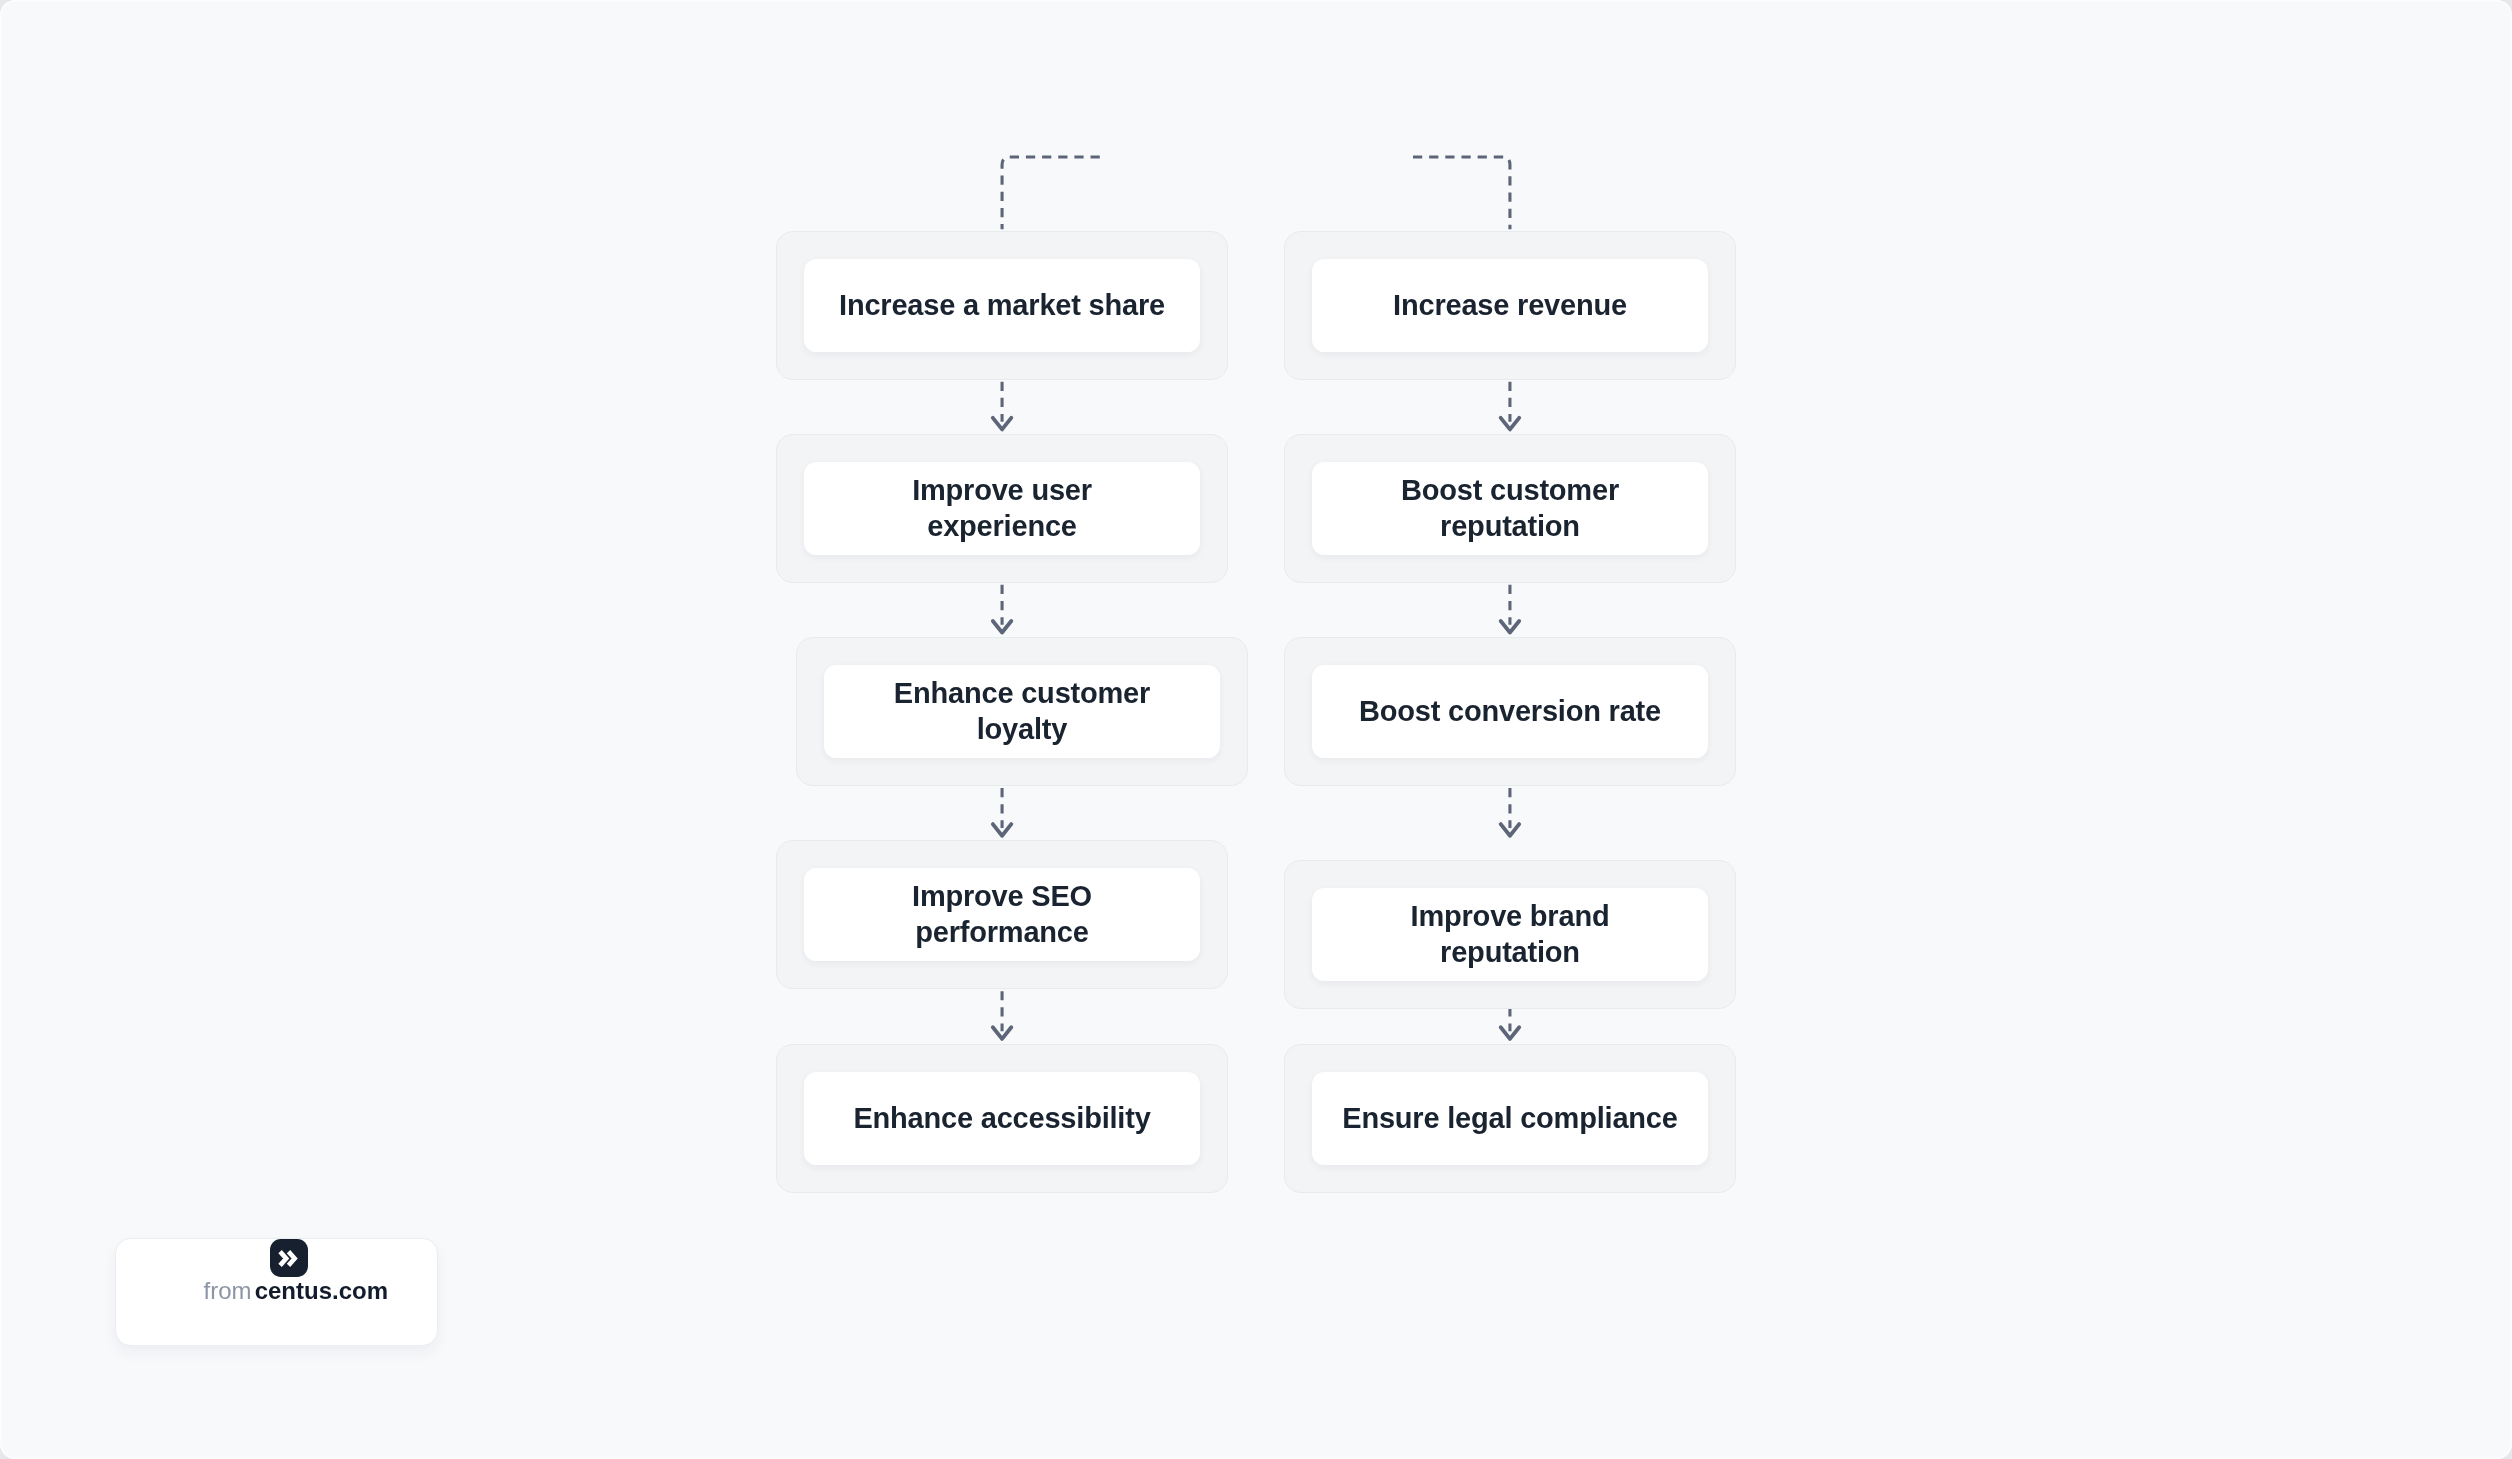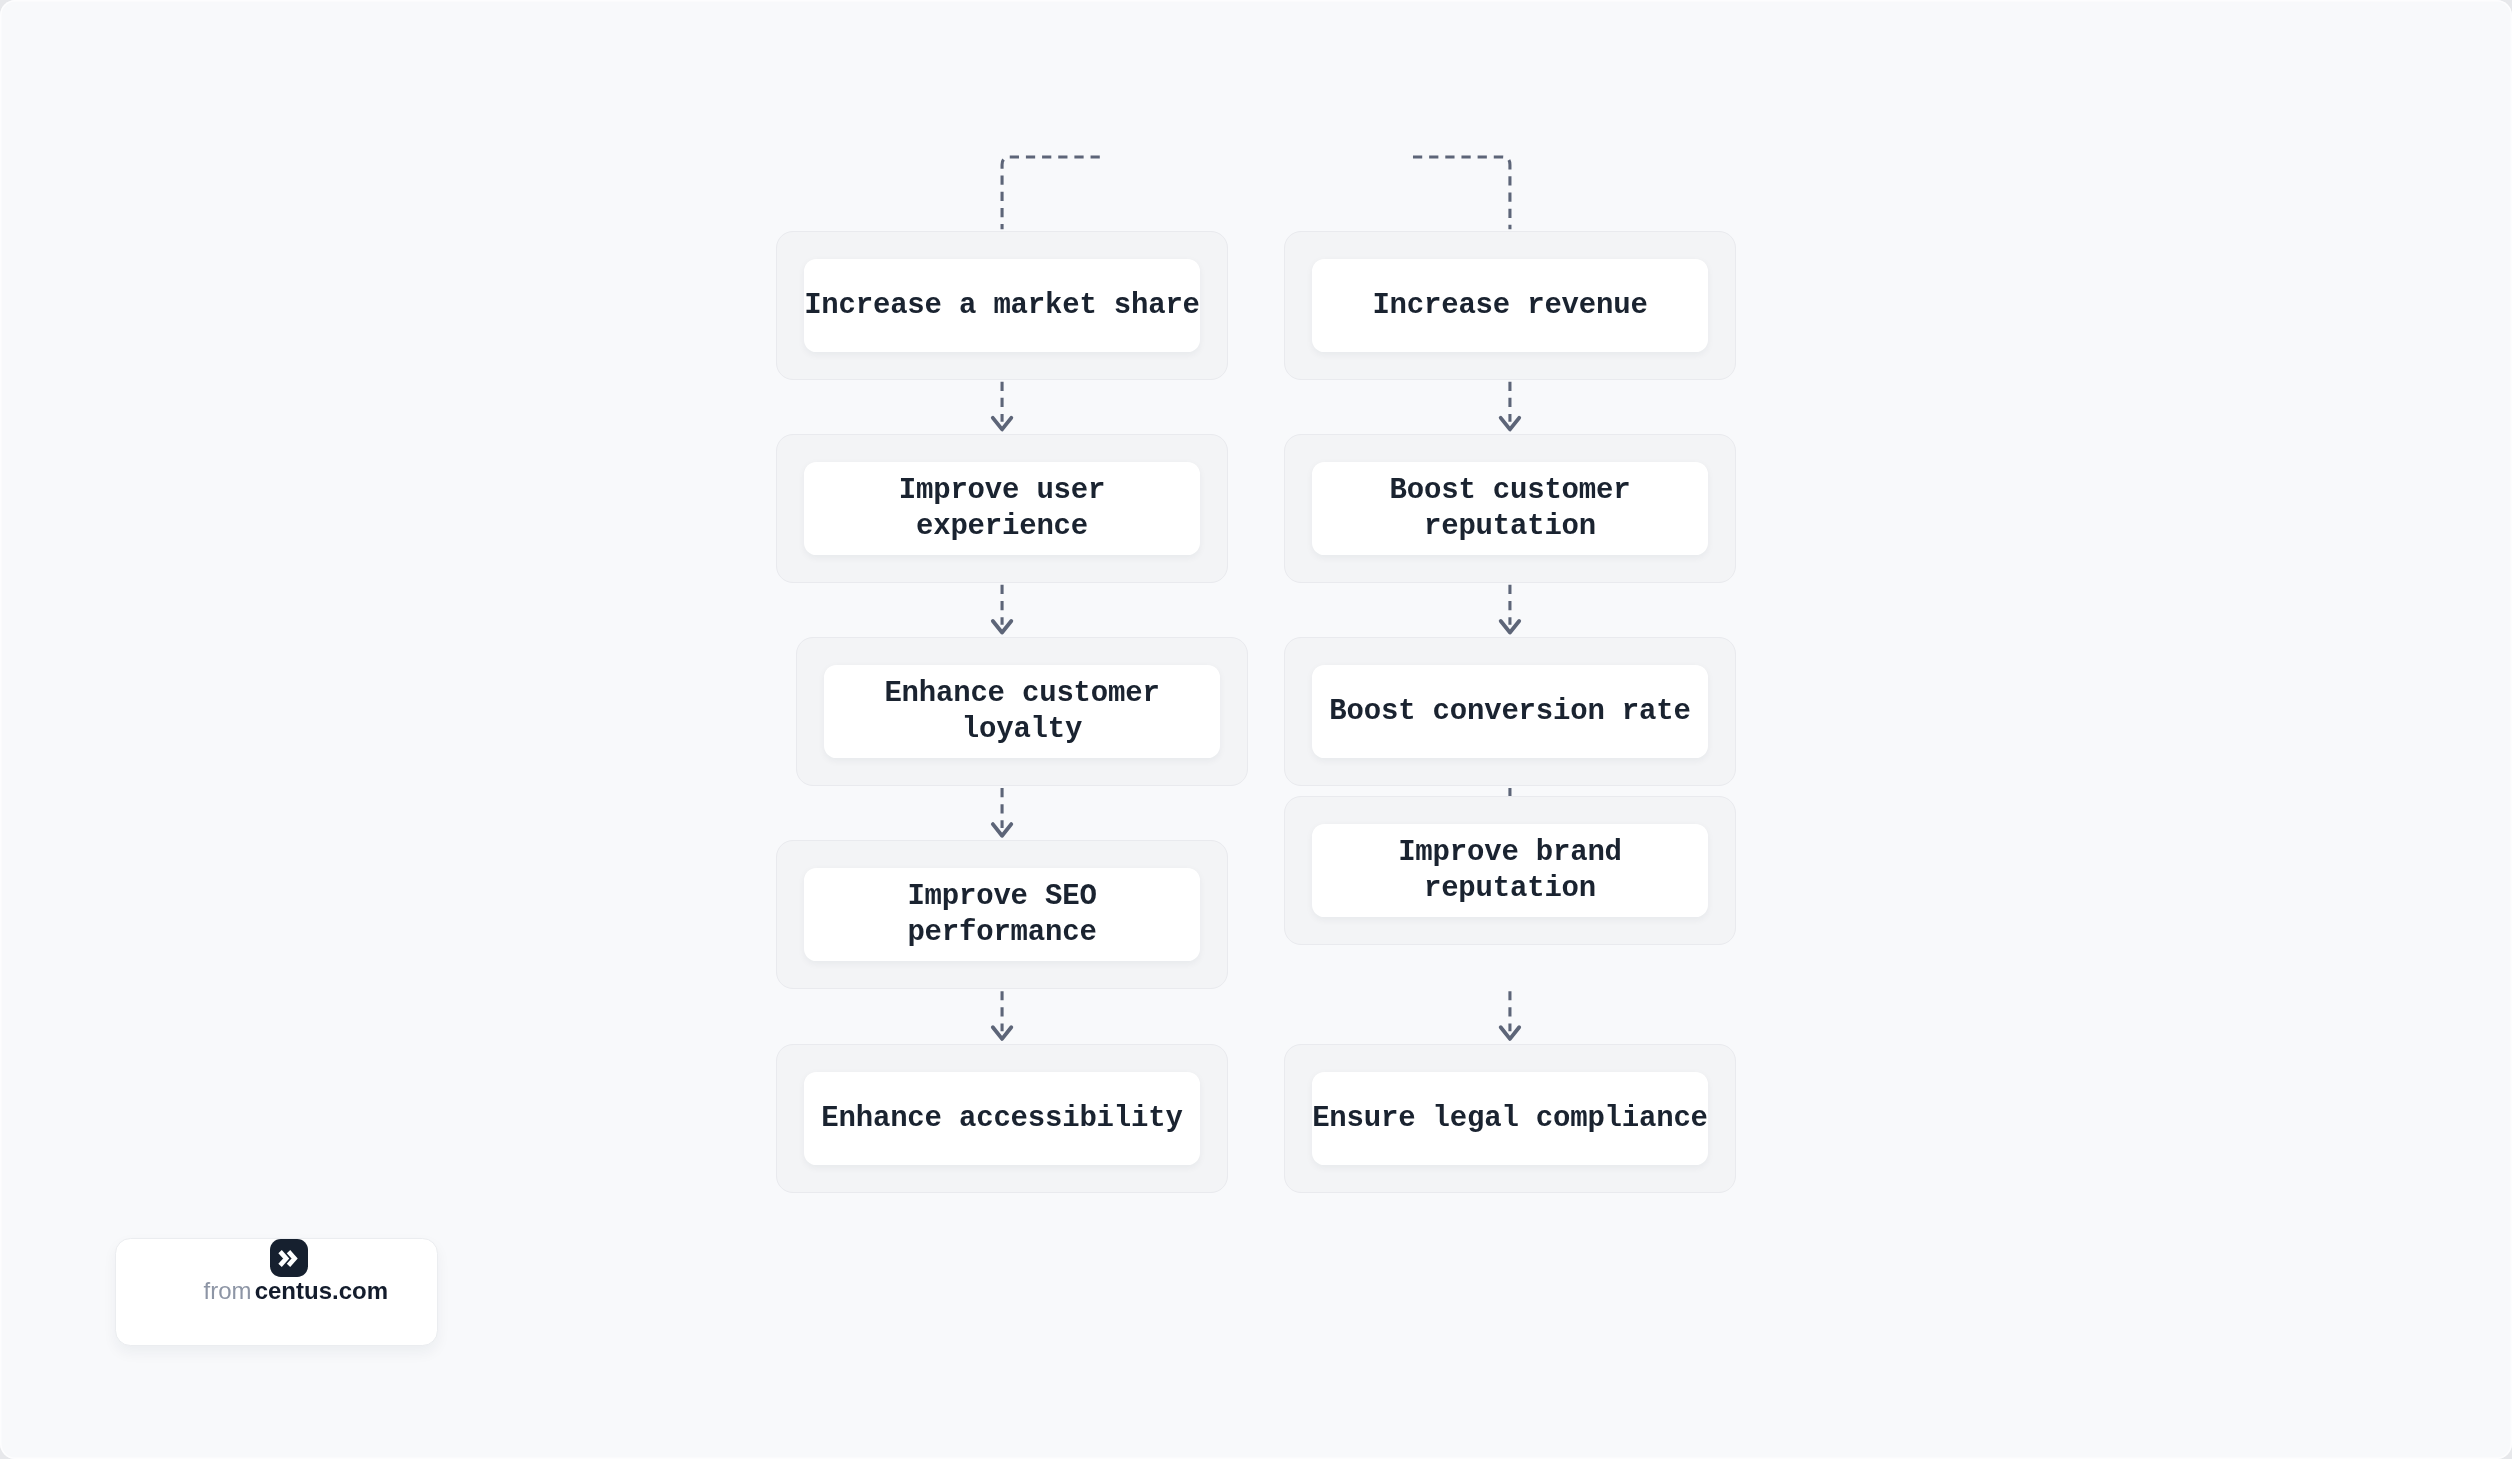--- a/index.html
+++ b/index.html
@@ -67,21 +67,20 @@
     font-size:30px;font-weight:700;
     letter-spacing:-0.2px;
   }
   .node{
     position:absolute;
     width:452px;height:149px;
     background:var(--card_bg);
     border:1.5px solid var(--card_border);
     border-radius:17px;
     padding:27px;
-    font-family:Liberation Mono, monospace;
   }
   .node-inner{
     width:100%;height:100%;
     background:var(--inner_bg);
     border-radius:12.3px;
     box-shadow:0 2.3px 7px rgba(24,34,56,.05);
     display:flex;align-items:center;justify-content:center;
     text-align:center;
     color:var(--node_text);
     font-size:29px;font-weight:700;
@@ -174,21 +173,21 @@
   <div class="node" style="left:1284px;top:231px">
     <div class="node-inner">Increase revenue</div>
   </div>
   <div class="node" style="left:1284px;top:434px">
     <div class="node-inner">Boost customer
 reputation</div>
   </div>
   <div class="node" style="left:1284px;top:637px">
     <div class="node-inner">Boost conversion rate</div>
   </div>
-  <div class="node" style="left:1284px;top:796px">
+  <div class="node" style="left:1284px;top:860px">
     <div class="node-inner">Improve brand
 reputation</div>
   </div>
   <div class="node" style="left:1284px;top:1044px">
     <div class="node-inner">Ensure legal compliance</div>
   </div>
 
   <div class="badge">
     <div class="badge-logo">
       <svg width="23" height="23" viewBox="0 0 30 30" xmlns="http://www.w3.org/2000/svg">

